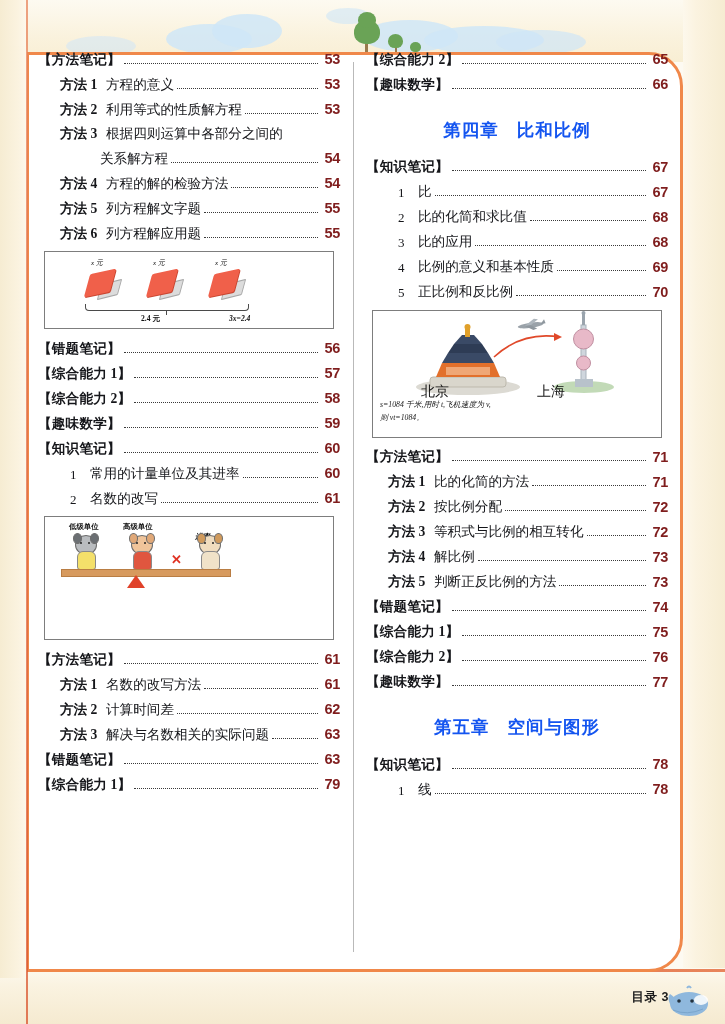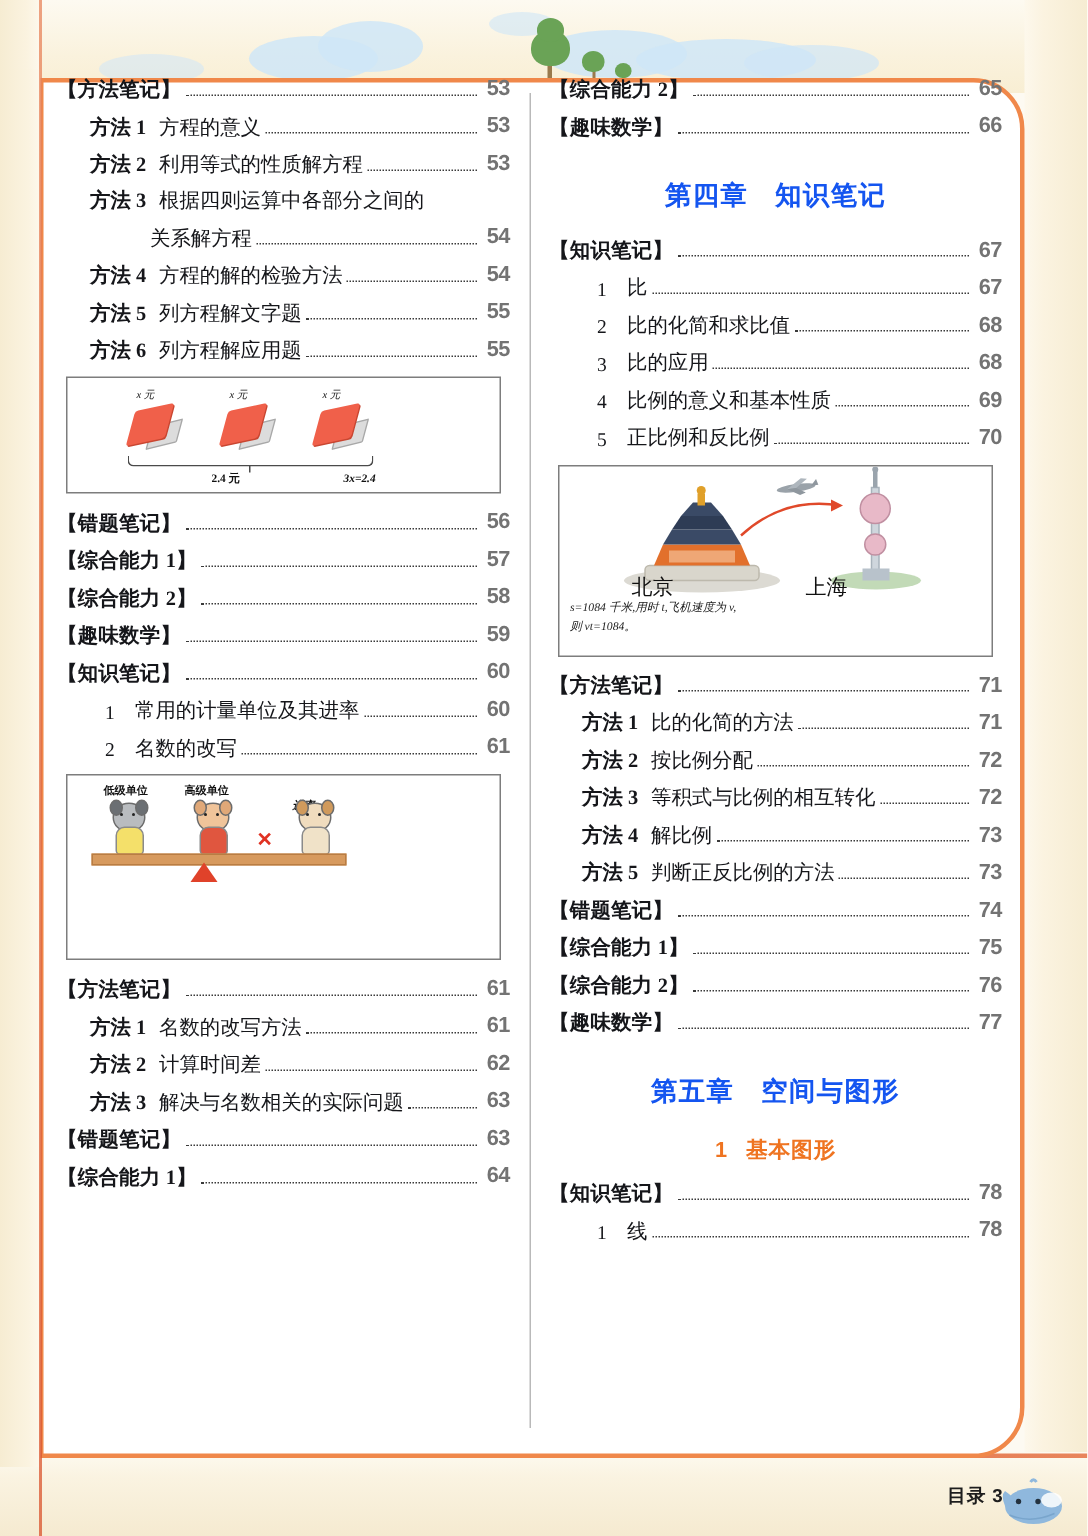--- a/index.html
+++ b/index.html
@@ -73,21 +73,21 @@
   .row.nopage .dots{visibility:hidden;}
   .label{flex:0 0 auto;}
   .num{flex:0 0 auto;display:inline-block;width:20px;text-align:left;
        font-family:"Liberation Serif",serif;font-size:13px;}
   .mlabel{flex:0 0 auto;display:inline-block;width:46px;font-weight:600;}
   .dots{
     flex:1 1 auto;min-width:8px;margin:0 2px 3px 3px;
     border-bottom:1.6px dotted #3a3a3a;height:1px;
   }
   .page{flex:0 0 auto;font-family:"Liberation Sans",sans-serif;
-        font-size:14.5px;font-weight:700;color:#737373;letter-spacing:-.3px;
+        font-size:14.5px;font-weight:700;color:#7f1d1d;letter-spacing:-.3px;
         min-width:20px;text-align:right;}
 
   
   .chapter{
     text-align:center;color:#1455f0;font-weight:700;
     font-family:"Liberation Sans",sans-serif;
     font-size:17.5px;letter-spacing:1px;
     margin:26px 0 18px 0;
   }
   .chapter .gap{display:inline-block;width:18px;}
@@ -341,35 +341,35 @@
           <span class="page">63</span>
         </div>
         <div class="row lvl0">
           <span class="label">【错题笔记】</span>
           <span class="dots"></span>
           <span class="page">63</span>
         </div>
         <div class="row lvl0">
           <span class="label">【综合能力 1】</span>
           <span class="dots"></span>
-          <span class="page">64</span>
+          <span class="page">79</span>
         </div>
       </div>
     <div class="col" id="col-right">
         <div class="row lvl0">
           <span class="label">【综合能力 2】</span>
           <span class="dots"></span>
           <span class="page">65</span>
         </div>
         <div class="row lvl0">
           <span class="label">【趣味数学】</span>
           <span class="dots"></span>
           <span class="page">66</span>
         </div>
-        <div class="chapter"><span>第四章</span><span class="gap"></span><span>知识笔记</span></div>
+        <div class="chapter"><span>第四章</span><span class="gap"></span><span>比和比例</span></div>
         <div class="row lvl0">
           <span class="label">【知识笔记】</span>
           <span class="dots"></span>
           <span class="page">67</span>
         </div>
         <div class="row lvl2">
           <span class="num">1</span>
           <span class="label">比</span>
           <span class="dots"></span>
           <span class="page">67</span>
@@ -473,21 +473,20 @@
           <span class="label">【综合能力 2】</span>
           <span class="dots"></span>
           <span class="page">76</span>
         </div>
         <div class="row lvl0">
           <span class="label">【趣味数学】</span>
           <span class="dots"></span>
           <span class="page">77</span>
         </div>
         <div class="chapter"><span>第五章</span><span class="gap"></span><span>空间与图形</span></div>
-        <div class="section-sub"><span>1</span><span class="gap"></span><span>基本图形</span></div>
         <div class="row lvl0">
           <span class="label">【知识笔记】</span>
           <span class="dots"></span>
           <span class="page">78</span>
         </div>
         <div class="row lvl2">
           <span class="num">1</span>
           <span class="label">线</span>
           <span class="dots"></span>
           <span class="page">78</span>

